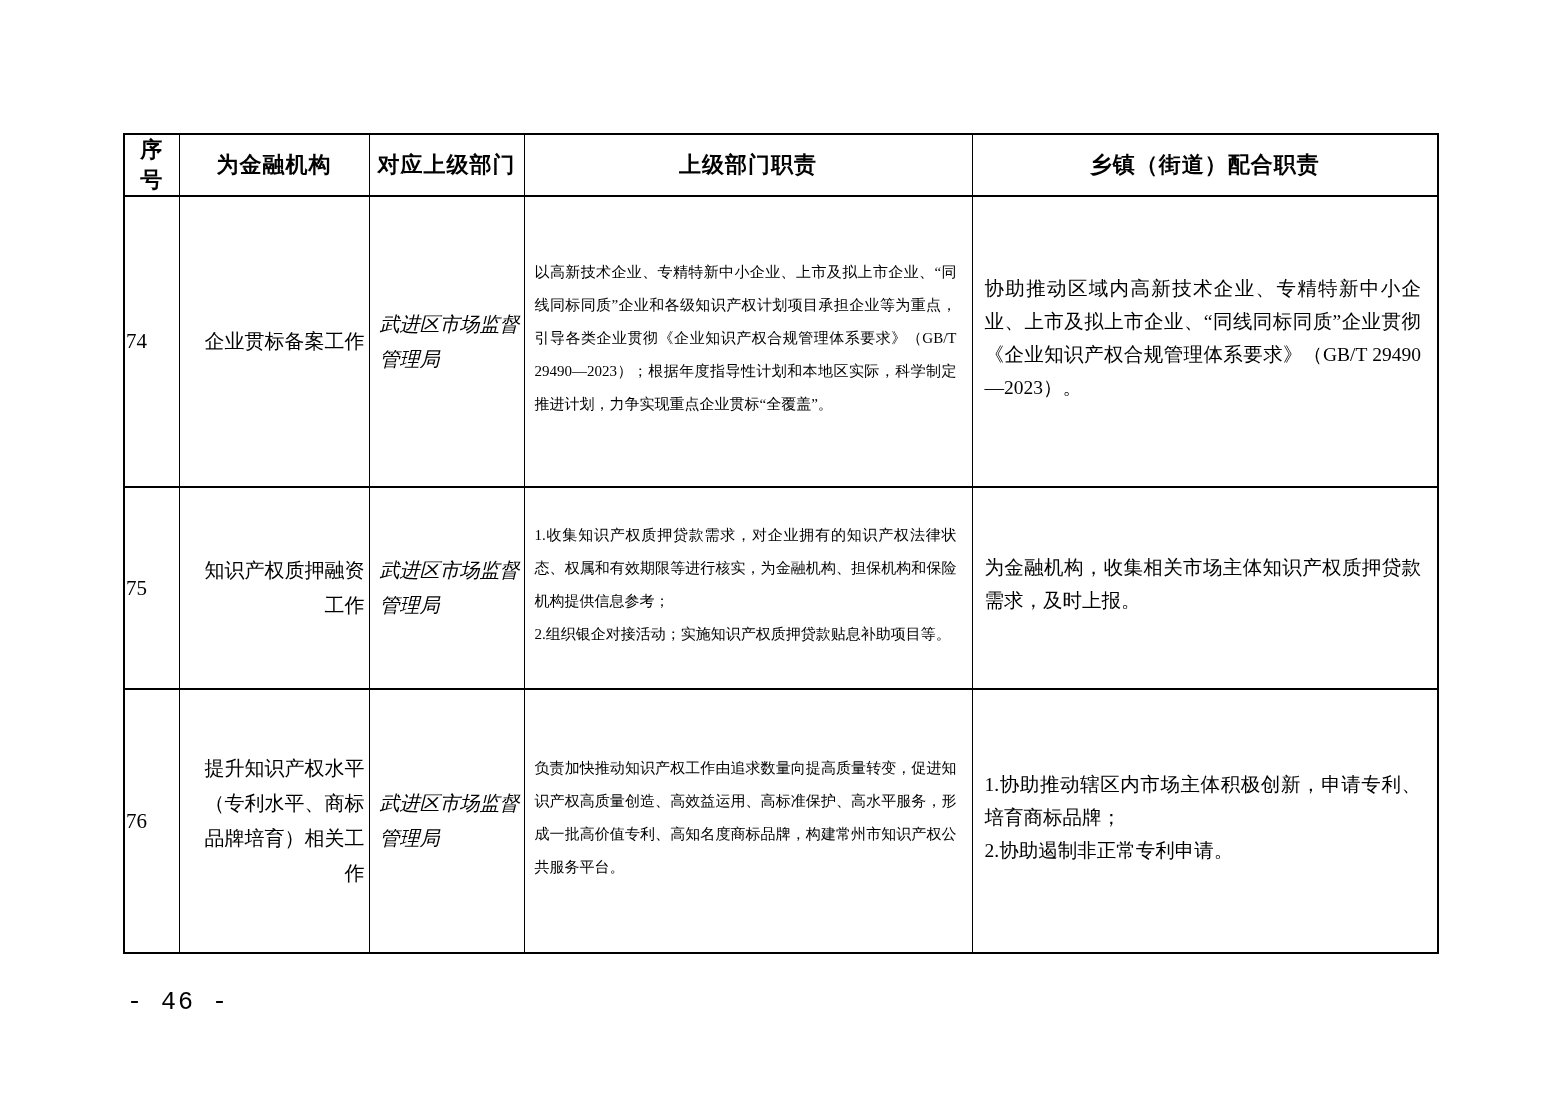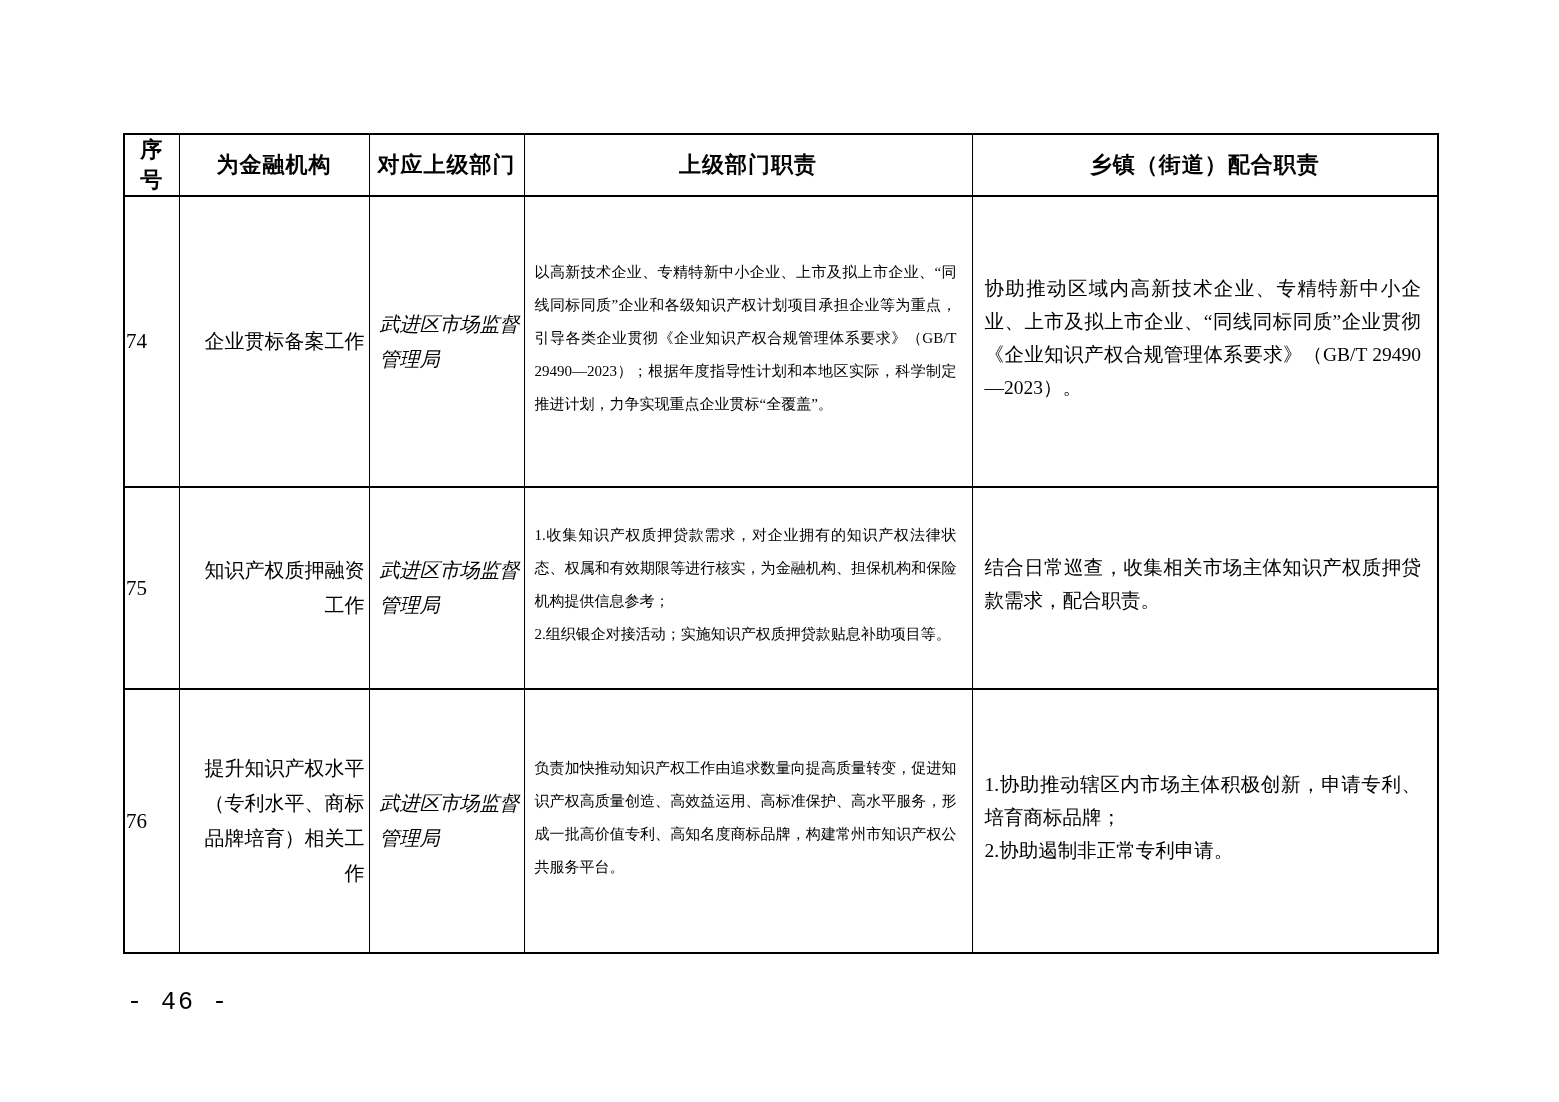--- a/index.html
+++ b/index.html
@@ -112,21 +112,21 @@
         <td class="c-dept">武进区市场监督管理局</td>
         <td class="c-duty">以高新技术企业、专精特新中小企业、上市及拟上市企业、“同线同标同质”企业和各级知识产权计划项目承担企业等为重点，引导各类企业贯彻《企业知识产权合规管理体系要求》（GB/T 29490—2023）；根据年度指导性计划和本地区实际，科学制定推进计划，力争实现重点企业贯标“全覆盖”。</td>
         <td class="c-duty2">协助推动区域内高新技术企业、专精特新中小企业、上市及拟上市企业、“同线同标同质”企业贯彻《企业知识产权合规管理体系要求》（GB/T 29490—2023）。</td>
       </tr>
       <tr class="row-1">
         <td class="c-id">75</td>
         <td class="c-name">知识产权质押融资工作</td>
         <td class="c-dept">武进区市场监督管理局</td>
         <td class="c-duty">1.收集知识产权质押贷款需求，对企业拥有的知识产权法律状态、权属和有效期限等进行核实，为金融机构、担保机构和保险机构提供信息参考；
 2.组织银企对接活动；实施知识产权质押贷款贴息补助项目等。</td>
-        <td class="c-duty2">结合日常巡查，收集相关市场主体知识产权质押贷款需求，配合职责。</td>
+        <td class="c-duty2">为金融机构，收集相关市场主体知识产权质押贷款需求，及时上报。</td>
       </tr>
       <tr class="row-2">
         <td class="c-id">76</td>
         <td class="c-name">提升知识产权水平（专利水平、商标品牌培育）相关工作</td>
         <td class="c-dept">武进区市场监督管理局</td>
         <td class="c-duty">负责加快推动知识产权工作由追求数量向提高质量转变，促进知识产权高质量创造、高效益运用、高标准保护、高水平服务，形成一批高价值专利、高知名度商标品牌，构建常州市知识产权公共服务平台。</td>
         <td class="c-duty2">1.协助推动辖区内市场主体积极创新，申请专利、培育商标品牌；
 2.协助遏制非正常专利申请。</td>
       </tr>
     </tbody>

